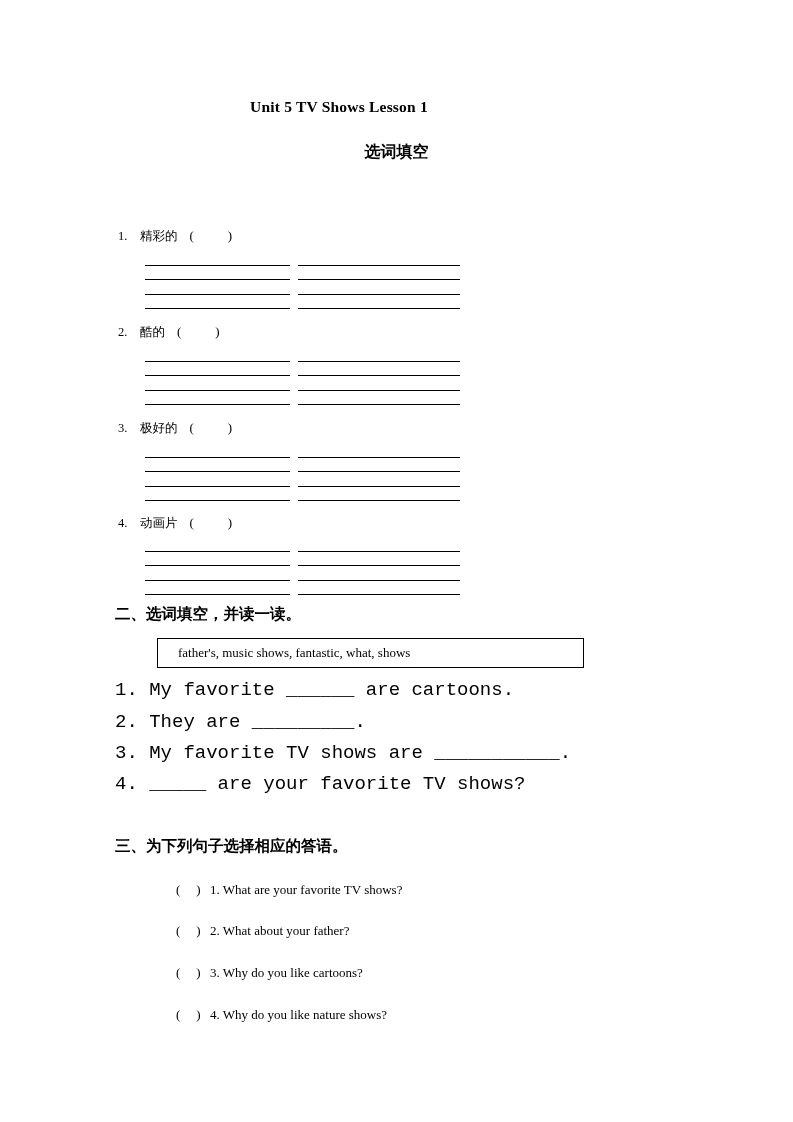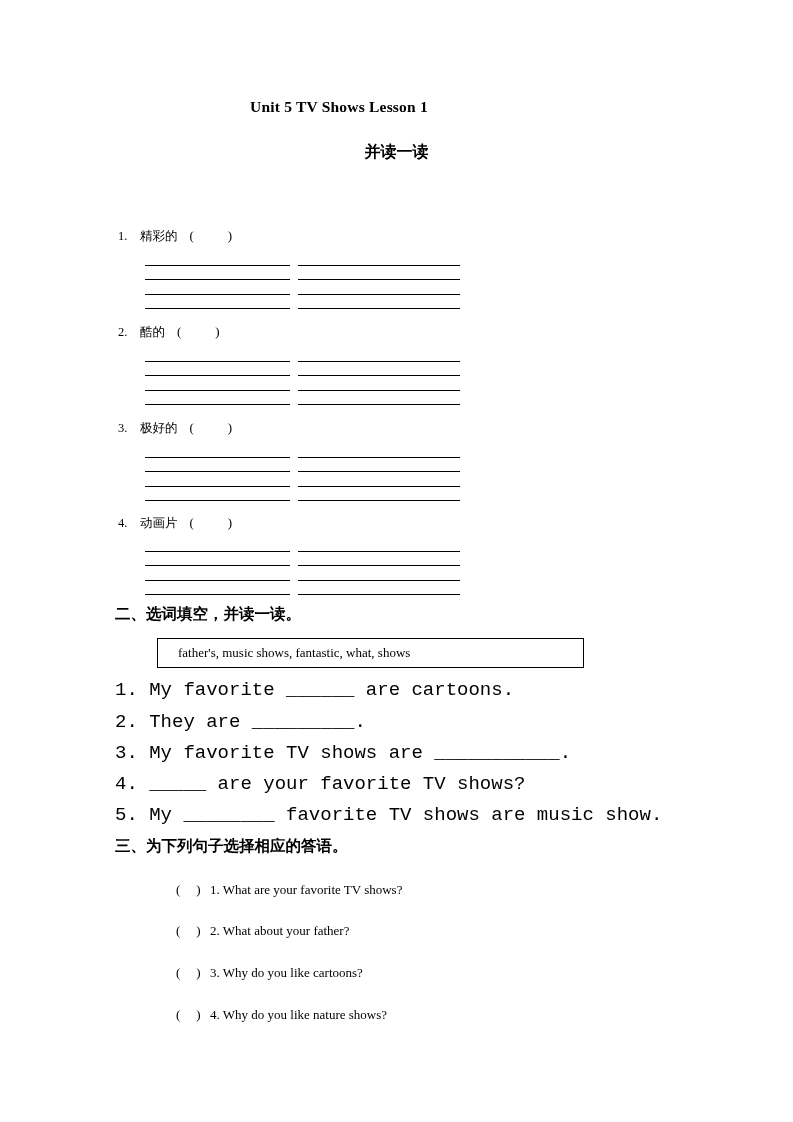--- a/index.html
+++ b/index.html
@@ -153,21 +153,21 @@
     width: 34px;
   }
   .match-line .brackets .sp { display: inline-block; width: 16px; }
 </style>
 </head>
 <body>
 
 <div class="page">
 
   <div class="doc-title">Unit 5 TV Shows Lesson 1</div>
-  <div class="doc-subtitle">并读一读</div>
+  <div class="doc-subtitle">选词填空</div>
 
 
   <div class="word-item" style="top:228px;">
     <span class="num">1.</span><span class="cn">精彩的</span><span class="paren"><span>(</span><span class="gap"></span><span>)</span></span>
   </div>
   <div class="ruling" style="left:145px; top:265px;">
     <div class="row r1">
         <span class="seg-left"></span>
         <span class="seg-right"></span>
       </div>
@@ -254,21 +254,20 @@
   <div class="section-heading" id="sec2-heading">二、选词填空，并读一读。</div>
 
   <div class="word-bank">
     <span class="bank-text">father's, music shows, fantastic, what, shows</span>
   </div>
 
   <div class="fill-line" style="top:679px;">1. My favorite ______ are cartoons.</div>
   <div class="fill-line" style="top:711px;">2. They are _________.</div>
   <div class="fill-line" style="top:742px;">3. My favorite TV shows are ___________.</div>
   <div class="fill-line" style="top:773px;">4. _____ are your favorite TV shows?</div>
-  <div class="fill-line" style="top:804px;">5. My ________ favorite TV shows are music show.</div>
 
   <div class="section-heading" id="sec3-heading">三、为下列句子选择相应的答语。</div>
 
   <div class="match-line" style="top:882px;">
     <span class="brackets"><span>(</span><span class="sp"></span><span>)</span></span><span>1. What are your favorite TV shows?</span>
   </div>
 
   <div class="match-line" style="top:923px;">
     <span class="brackets"><span>(</span><span class="sp"></span><span>)</span></span><span>2. What about your father?</span>
   </div>

